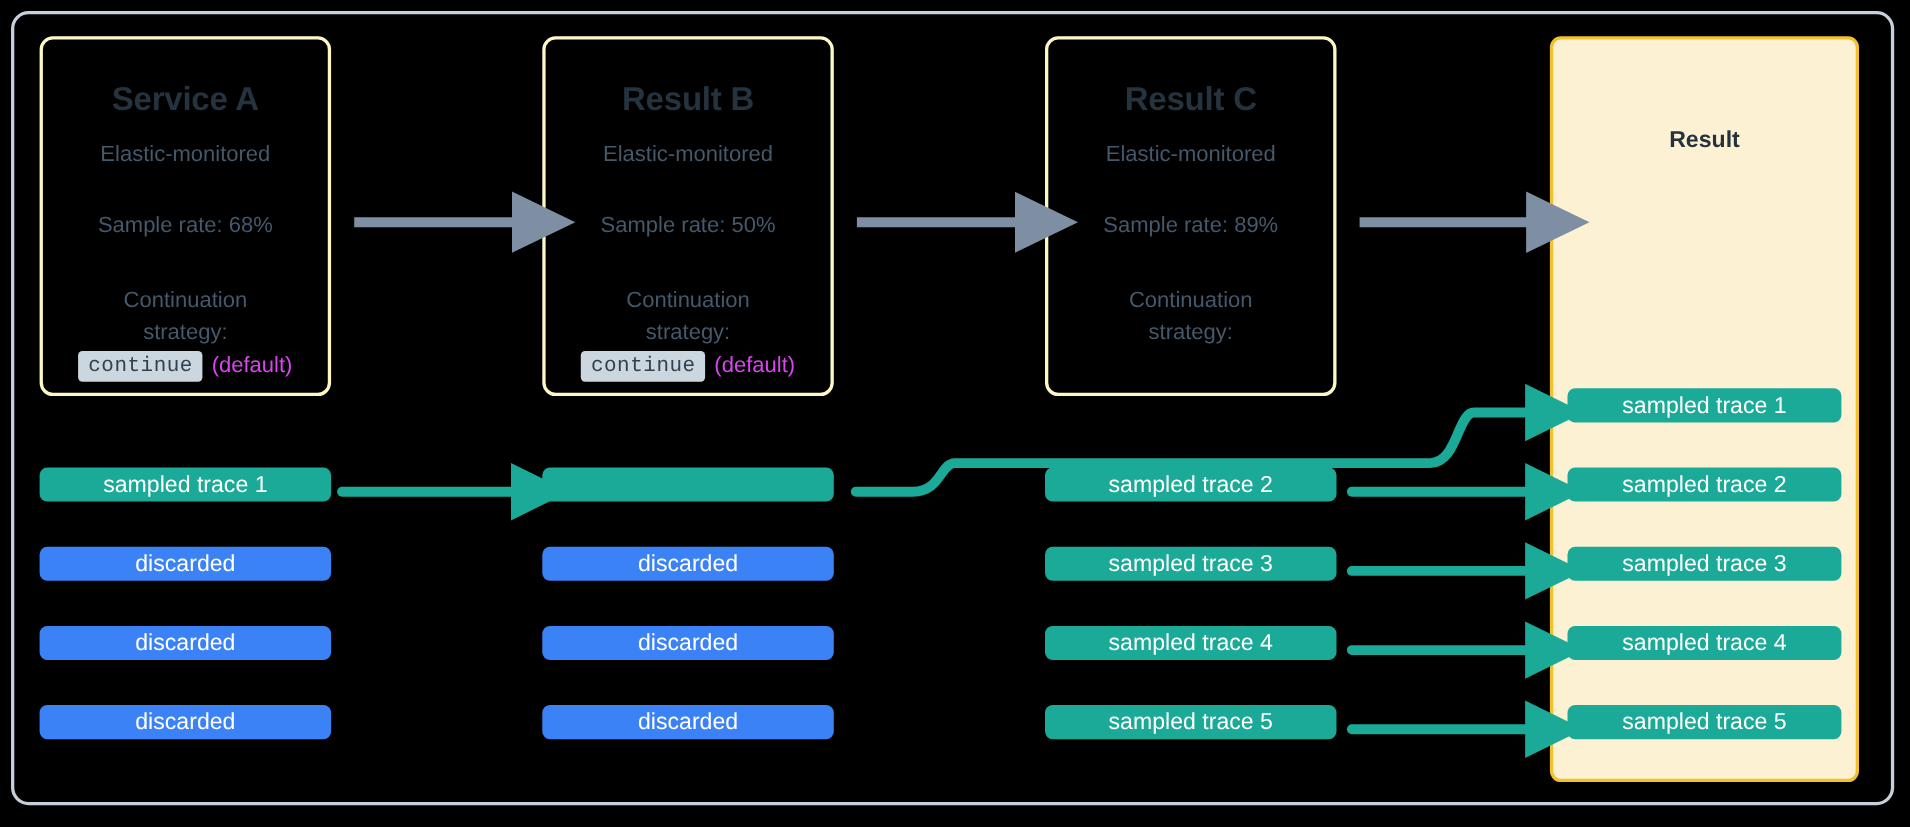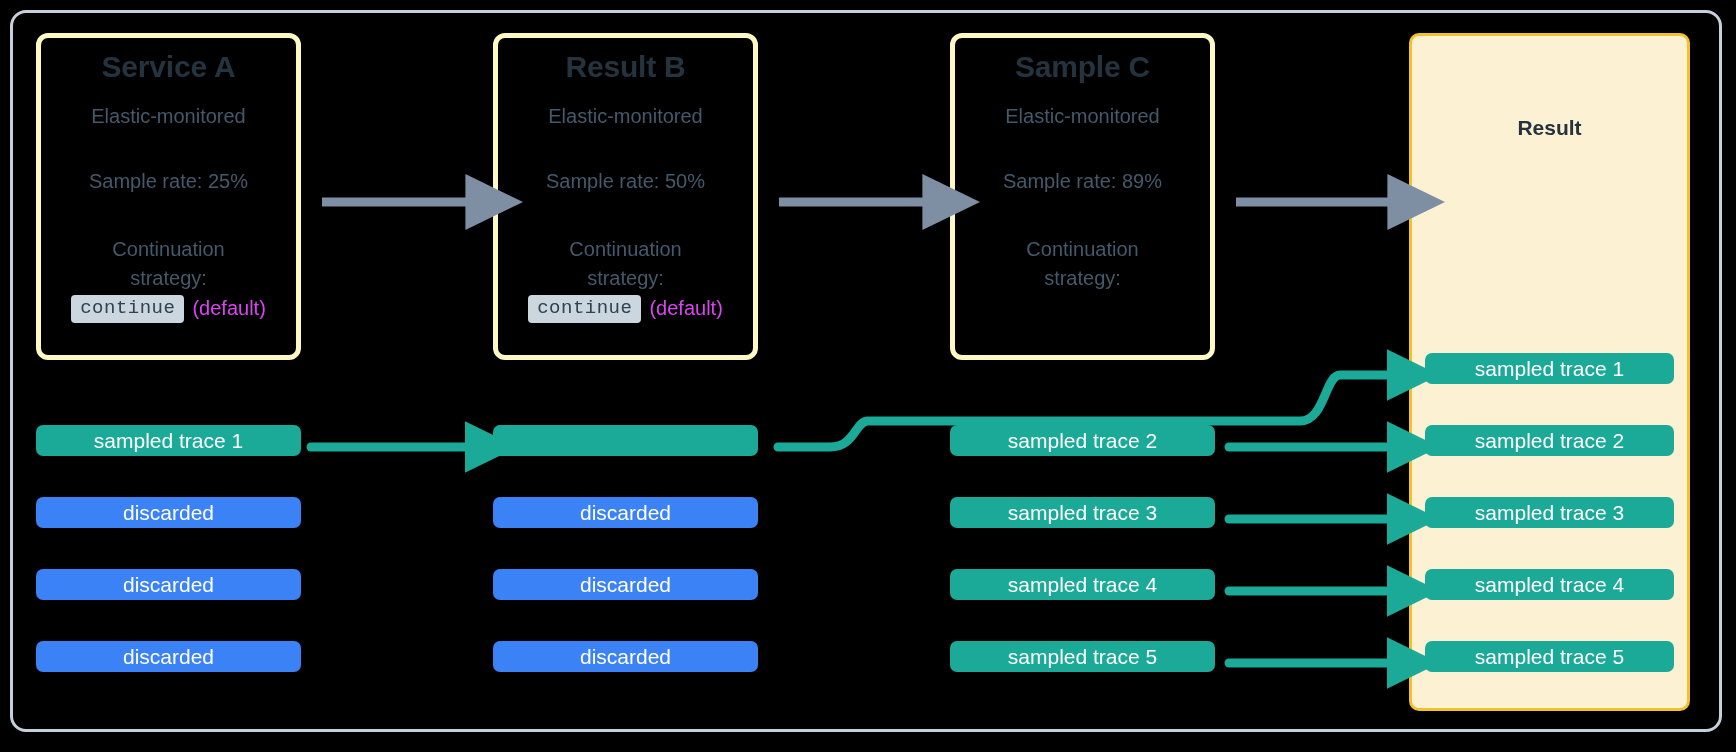--- a/index.html
+++ b/index.html
@@ -21,28 +21,28 @@
     border:3px solid #C6CFDC;
     border-radius:16px;
     box-sizing:border-box;
     pointer-events:none;
   }
   
   .service-card{
     position:absolute;
     top:33px;
     width:265px;height:327px;
-    border:5px solid #fef9c3;
+    border:3px solid #fef9c3;
     border-radius:12px;
     box-sizing:border-box;
     background:#000;
     display:flex;
     flex-direction:column;
     align-items:center;
-    padding-top:12px;
+    padding-top:38px;
   }
   .svc-title{
     font-size:30px;
     font-weight:bold;
     color:#25333F;
     letter-spacing:-0.2px;
     line-height:1.1;
   }
   .svc-sub{
     font-size:20px;
@@ -130,41 +130,41 @@
 </head>
 <body>
 
 <div id="stage">
 
   <div class="outer-frame"></div>
 
   <div class="service-card" style="left:36px;">
     <div class="svc-title">Service A</div>
     <div class="svc-sub">Elastic-monitored</div>
-    <div class="svc-rate">Sample rate: 25%</div>
+    <div class="svc-rate">Sample rate: 68%</div>
     <div class="svc-strat-label">Continuation strategy:</div>
     <div class="strat-line">
       <span class="code-chip">continue</span>
       <span class="strat-default">(default)</span>
     </div>
   </div>
 
   <div class="service-card" style="left:493px;">
     <div class="svc-title">Result B</div>
     <div class="svc-sub">Elastic-monitored</div>
     <div class="svc-rate">Sample rate: 50%</div>
     <div class="svc-strat-label">Continuation strategy:</div>
     <div class="strat-line">
       <span class="code-chip">continue</span>
       <span class="strat-default">(default)</span>
     </div>
   </div>
 
   <div class="service-card" style="left:950px;">
-    <div class="svc-title">Sample C</div>
+    <div class="svc-title">Result C</div>
     <div class="svc-sub">Elastic-monitored</div>
     <div class="svc-rate">Sample rate: 89%</div>
     <div class="svc-strat-label">Continuation strategy:</div>
   </div>
 
   <div class="result-card">
     <div class="result-title">Result</div>
   </div>
 
   <div class="chip col-chip sampled" style="left:36px;top:425px;">sampled trace 1</div>

